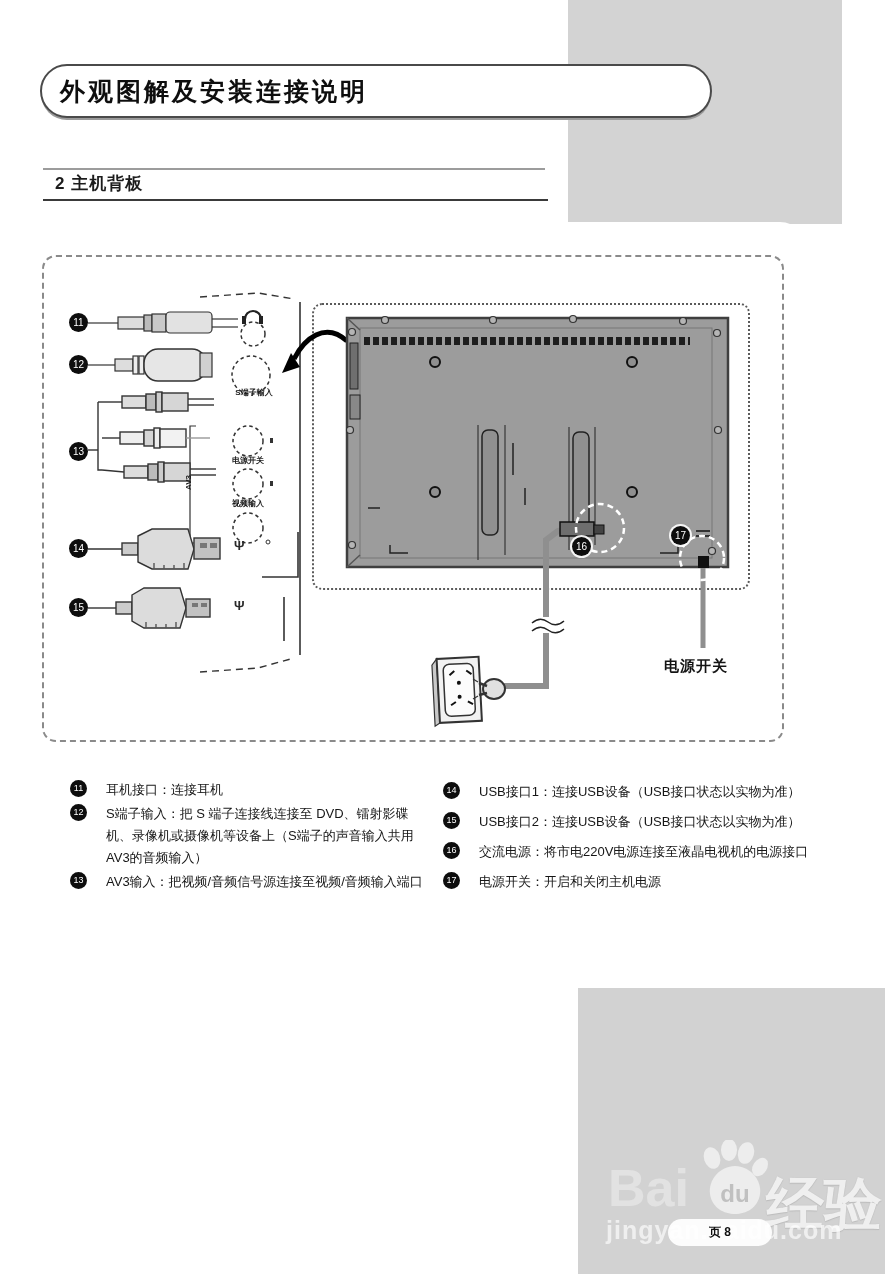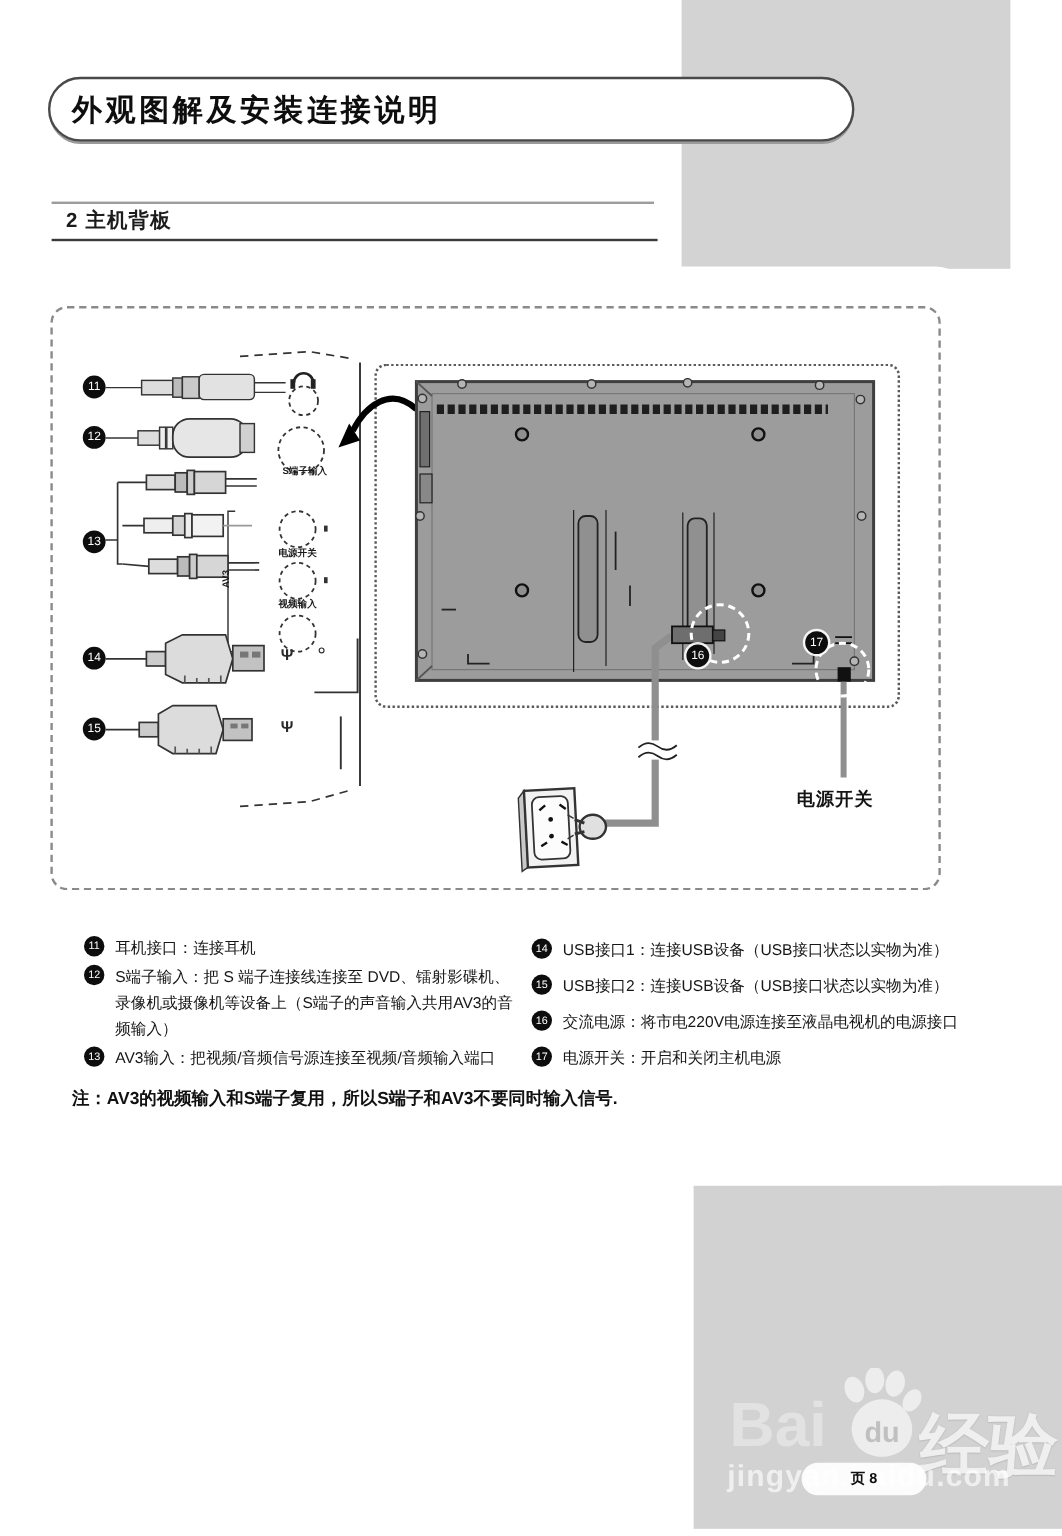--- a/index.html
+++ b/index.html
@@ -37,21 +37,21 @@
 
   
   .plabel{font-size:8px;color:#1a1a1a;font-weight:bold;text-align:center;white-space:nowrap;}
   .plabel.vert{transform:rotate(-90deg);transform-origin:center;}
   .usb-sym{font-size:13px;font-weight:bold;color:#2a2a2a;}
   .power-label{font-size:15px;font-weight:bold;color:#141414;letter-spacing:1px;}
 
   
   .legend-row{position:absolute;}
   .legend-row .badge{position:absolute;left:0;top:1px;width:17px;height:17px;line-height:17px;font-size:9px;}
-  .legend-text{margin-left:26px;font-size:13px;line-height:22px;color:#161616;font-weight:500;}
+  .legend-text{margin-left:36px;font-size:13px;line-height:22px;color:#161616;font-weight:500;}
   .note{left:60px;top:906px;font-size:14.5px;font-weight:bold;color:#111;}
 
   
   .brand-bai{left:608px;top:1158px;font-size:52px;font-weight:bold;color:#e2e2e2;letter-spacing:0;}
   .brand-jingyan{left:766px;top:1166px;font-size:58px;font-weight:bold;color:#efefef;
     text-shadow:0 0 1px #b5b5b5,0 1px 1px #bdbdbd;}
   .brand-url{left:606px;top:1216px;font-size:25px;font-weight:bold;color:rgba(255,255,255,.65);letter-spacing:1px;}
   .page-pill{left:668px;top:1219px;width:104px;height:27px;background:rgba(255,255,255,.93);
     border-radius:14px;text-align:center;font-size:12px;font-weight:bold;color:#111;line-height:27px;}
 </style>
@@ -296,21 +296,20 @@
   </div>
   <div class="legend-row" style="left:443px;top:841px;width:390px;">
     <div class="badge">16</div>
     <div class="legend-text">交流电源：将市电220V电源连接至液晶电视机的电源接口</div>
   </div>
   <div class="legend-row" style="left:443px;top:871px;width:390px;">
     <div class="badge">17</div>
     <div class="legend-text">电源开关：开启和关闭主机电源</div>
   </div>
 
-  <div class="abs note">注：AV3的视频输入和S端子复用，所以S端子和AV3不要同时输入信号.</div>
 
   <div class="abs brand-bai">Bai</div>
   <svg class="abs" style="left:698px;top:1140px;" width="74" height="82" viewBox="0 0 74 82">
     <g fill="#ededed">
       <ellipse cx="14" cy="18" rx="8" ry="11" transform="rotate(-18 14 18)"></ellipse>
       <ellipse cx="31" cy="10" rx="8" ry="11"></ellipse>
       <ellipse cx="48" cy="13" rx="8" ry="11" transform="rotate(14 48 13)"></ellipse>
       <ellipse cx="62" cy="27" rx="7" ry="10" transform="rotate(32 62 27)"></ellipse>
       <path d="M37,26 C22,26 10,40 12,54 C14,68 26,74 37,74 C48,74 60,68 62,54 C64,40 52,26 37,26 Z"></path>
     </g>

